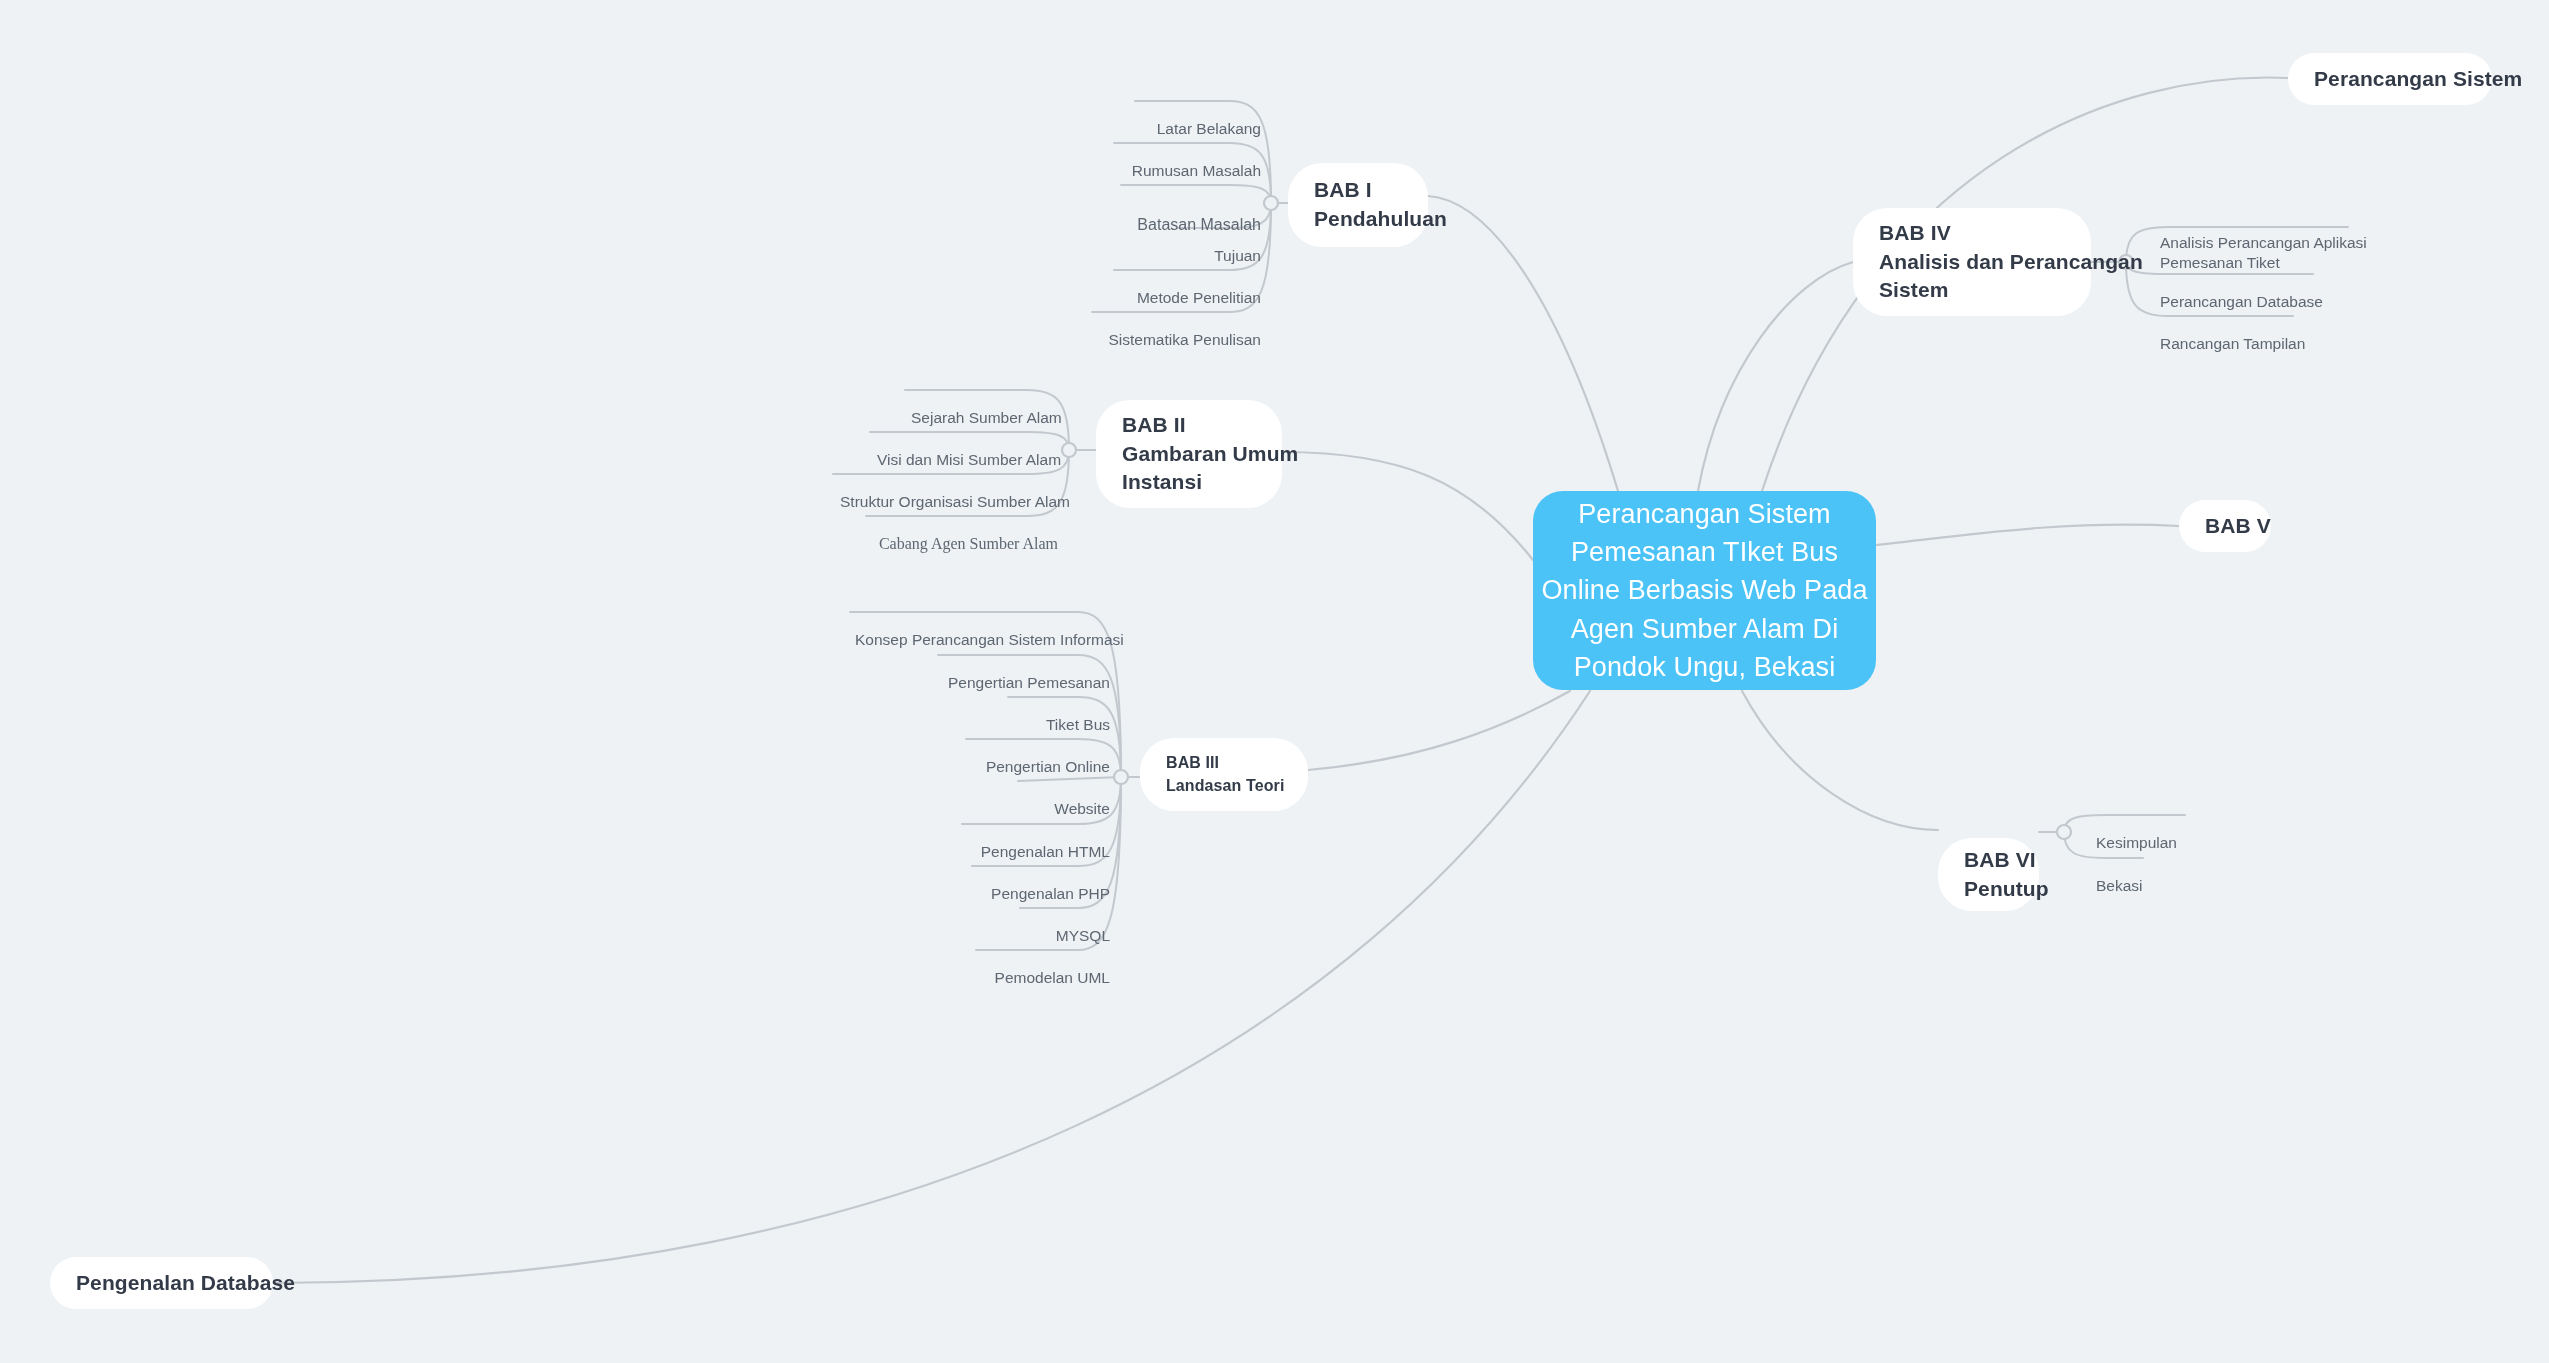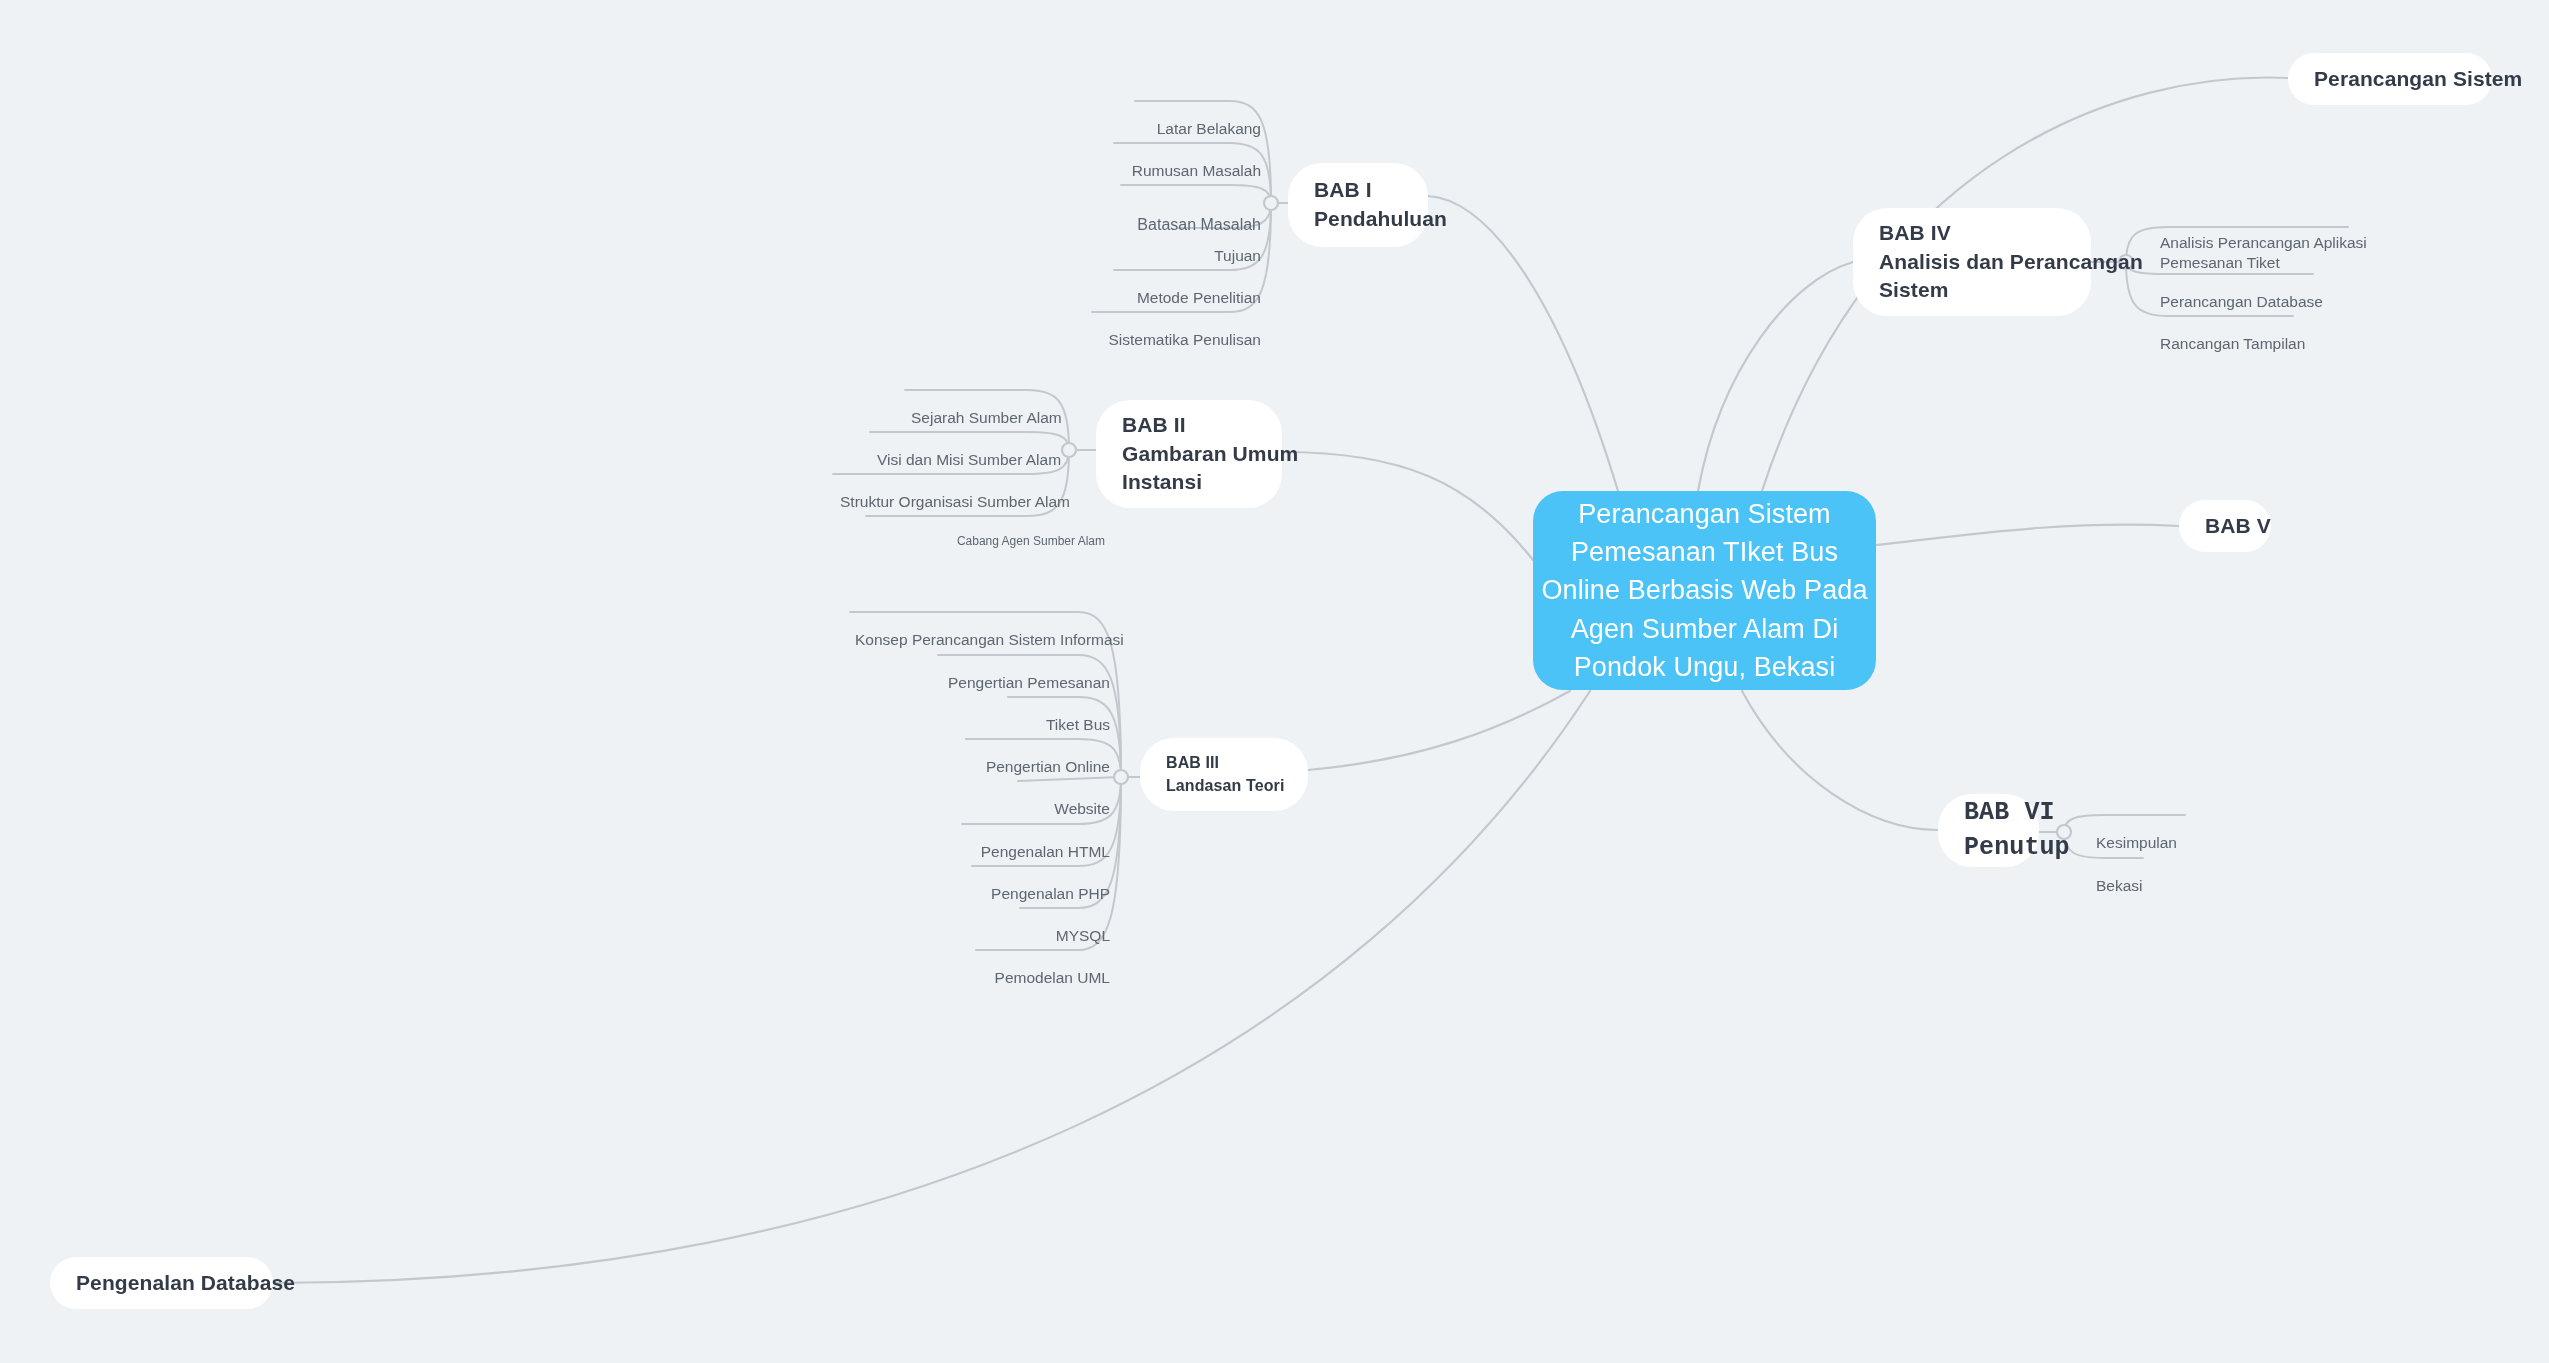--- a/index.html
+++ b/index.html
@@ -125,21 +125,21 @@
       <div class="leaf ralign" style="left: 1121px; top: 247px; width: 140px; font-size: 15.5px;">Metode Penelitian</div>
       <div class="leaf ralign" style="left: 1098px; top: 289px; width: 163px; font-size: 15.5px;">Sistematika Penulisan</div>
       <div class="node" style="left: 1096px; top: 400px; width: 186px; height: 108px; font-size: 21px;">
         <div class="node-line">BAB II</div>
         <div class="node-line">Gambaran Umum</div>
         <div class="node-line">Instansi</div>
       </div>
       <div class="leaf ralign" style="left: 911px; top: 367px; width: 147px; font-size: 15.5px; text-align: center;">Sejarah Sumber Alam</div>
       <div class="leaf ralign" style="left: 877px; top: 409px; width: 181px; font-size: 15.5px;">Visi dan Misi Sumber Alam</div>
       <div class="leaf ralign" style="left: 840px; top: 451px; width: 218px; font-size: 15.5px;">Struktur Organisasi Sumber Alam</div>
-      <div class="leaf ralign" style="left: 920px; top: 493px; width: 185px; font-size: 12px;">Cabang Agen Sumber Alam</div>
+      <div class="leaf ralign" style="left: 873px; top: 493px; width: 185px; font-size: 16px; font-family: Liberation Serif, serif;">Cabang Agen Sumber Alam</div>
       <div class="node" style="left: 1140px; top: 738px; width: 168px; height: 73px; font-size: 16px;">
         <div class="node-line">BAB III</div>
         <div class="node-line">Landasan Teori</div>
       </div>
       <div class="leaf ralign" style="left: 855px; top: 589px; width: 255px; font-size: 15.5px;">Konsep Perancangan Sistem Informasi</div>
       <div class="leaf ralign" style="left: 943px; top: 632px; width: 167px; font-size: 15.5px;">Pengertian Pemesanan</div>
       <div class="leaf ralign" style="left: 1036px; top: 674px; width: 74px; font-size: 15.5px;">Tiket Bus</div>
       <div class="leaf ralign" style="left: 971px; top: 716px; width: 139px; font-size: 15.5px;">Pengertian Online</div>
       <div class="leaf ralign" style="left: 1046px; top: 758px; width: 64px; font-size: 15.5px;">Website</div>
       <div class="leaf ralign" style="left: 968px; top: 801px; width: 142px; font-size: 15.5px;">Pengenalan HTML</div>
@@ -151,21 +151,21 @@
         <div class="node-line">Analisis dan Perancangan</div>
         <div class="node-line">Sistem</div>
       </div>
       <div class="leaf lalign" style="left: 2160px; top: 192px; width: 200px; font-size: 15.5px;">Analisis Perancangan Aplikasi
 Pemesanan Tiket</div>
       <div class="leaf lalign" style="left: 2160px; top: 251px; width: 170px; font-size: 15.5px;">Perancangan Database</div>
       <div class="leaf lalign" style="left: 2160px; top: 293px; width: 160px; font-size: 15.5px;">Rancangan Tampilan</div>
       <div class="node" style="left: 2179px; top: 500px; width: 92px; height: 52px; font-size: 21px;">
         <div class="node-line">BAB V</div>
       </div>
-      <div class="node" style="left: 1938px; top: 794px; width: 101px; height: 73px; font-size: 25px; font-family: Liberation Mono, monospace;">
+      <div class="node" style="left: 1938px; top: 838px; width: 101px; height: 73px; font-size: 21px;">
         <div class="node-line">BAB VI</div>
         <div class="node-line">Penutup</div>
       </div>
       <div class="leaf lalign" style="left: 2096px; top: 792px; width: 90px; font-size: 15.5px;">Kesimpulan</div>
       <div class="leaf lalign" style="left: 2096px; top: 835px; width: 48px; font-size: 15.5px;">Bekasi</div>
       <div class="node" style="left: 2288px; top: 53px; width: 204px; height: 52px; font-size: 21px;">
         <div class="node-line">Perancangan Sistem</div>
       </div>
       <div class="node" style="left: 50px; top: 1257px; width: 223px; height: 52px; font-size: 21px;">
         <div class="node-line">Pengenalan Database</div>

